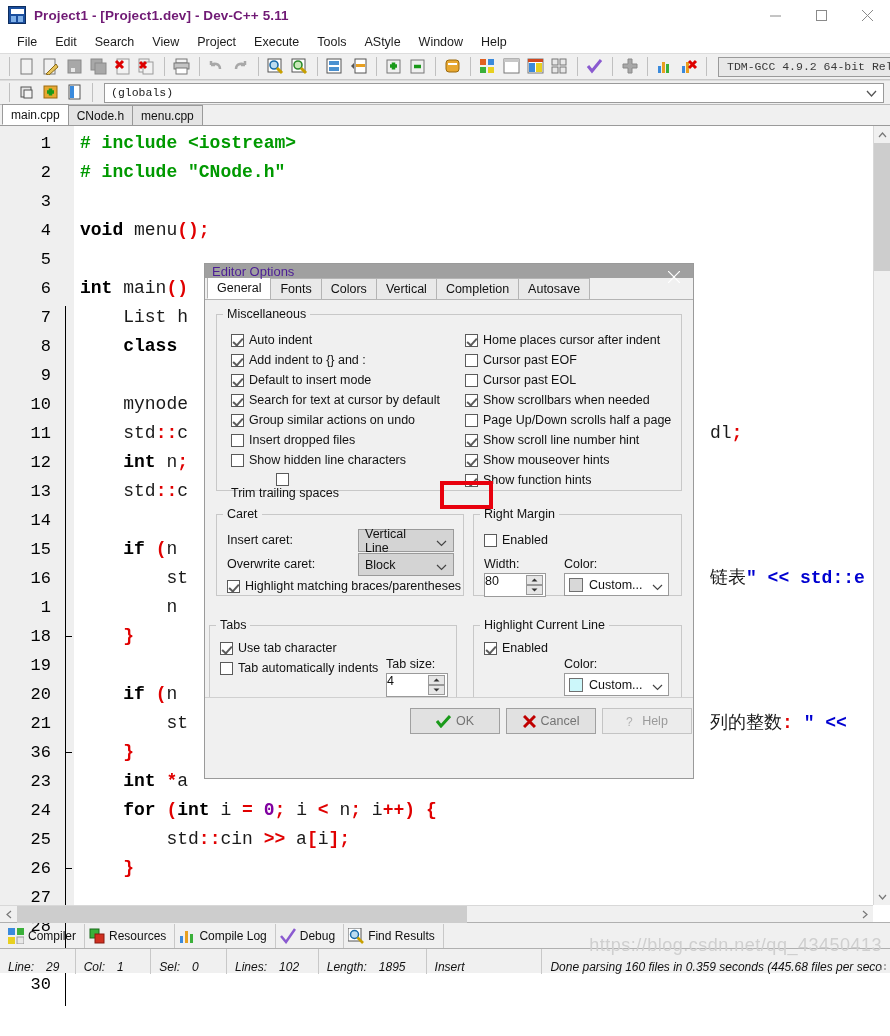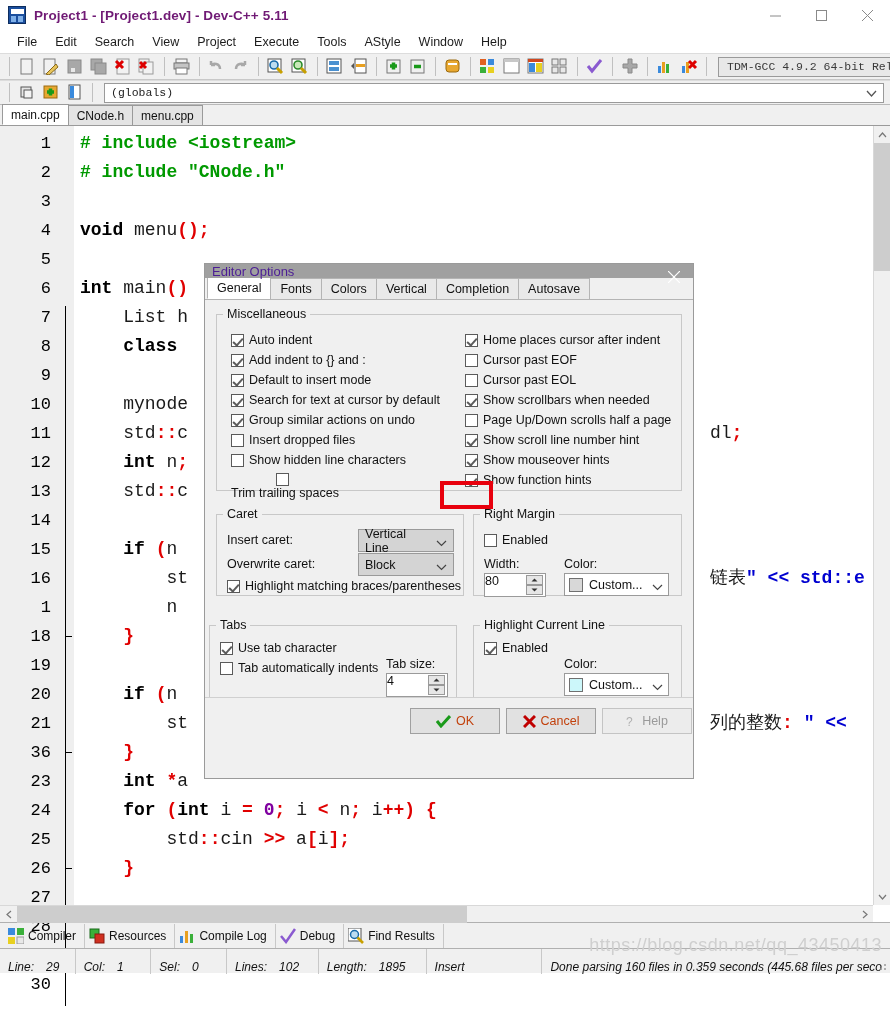--- a/index.html
+++ b/index.html
@@ -196,21 +196,21 @@
     display:flex; align-items:center; padding-left:4px; padding-right:30px;
   }
   .colorsel .sw { width:14px; height:14px; border:1px solid #707070; margin-right:6px; flex:none; }
   .colorsel .dd-arrow { position:absolute; right:5px; top:6px; }
 
   #btnbar { position:absolute; left:0; bottom:0; width:488px; height:48px;
             background:#f0f0f0; border-top:1px solid #d0d0d0; }
   .dbtn { position:absolute; top:10px; height:26px; width:90px;
           background:#e1e1e1; border:1px solid #a0a0a0;
           display:flex; align-items:center; justify-content:center; gap:5px;
-          font-size:12.5px; color:#c2410c; }
+          font-size:12.5px; color:#737373; }
   .dbtn.disabled { color:#9a9a9a; background:#ececec; border-color:#c4c4c4; }
 
   #redbox {
     position:absolute; left:440px; top:481px; width:53px; height:28px;
     border:4px solid #e8000d; pointer-events:none;
   }
 </style>
 </head>
 <body>
 

